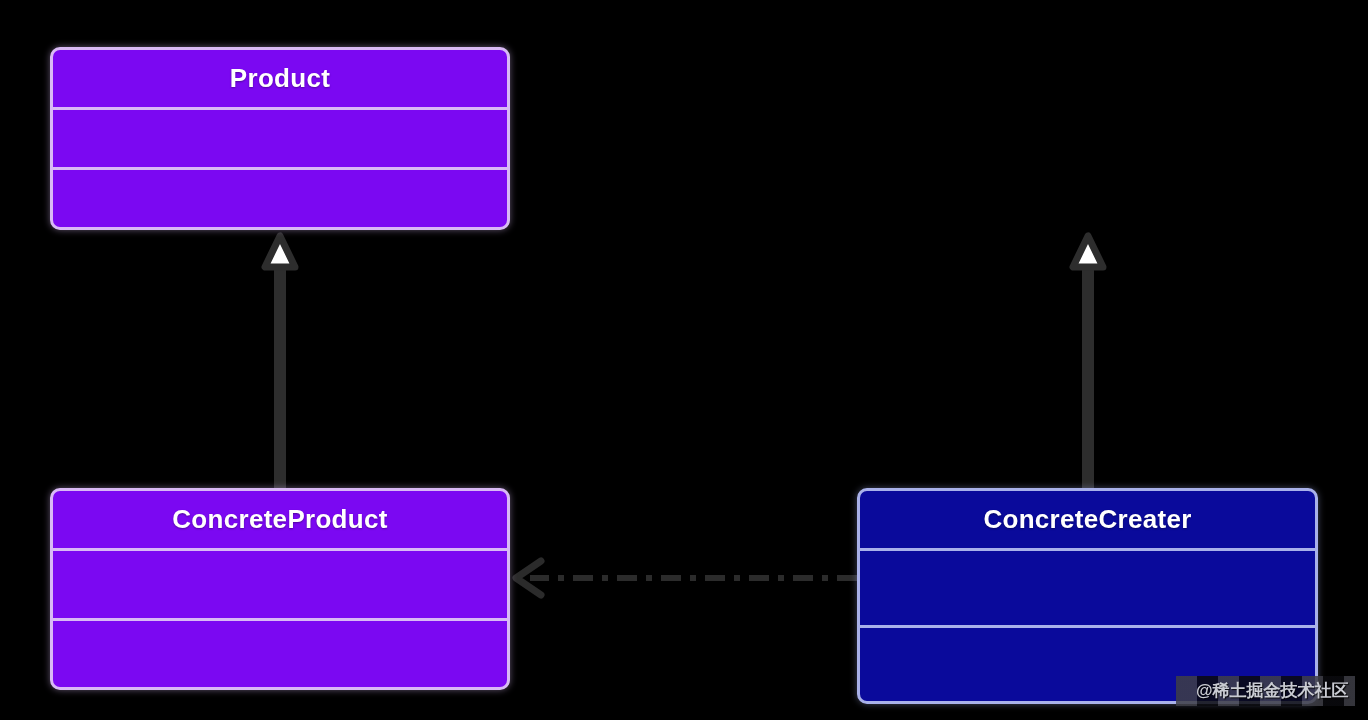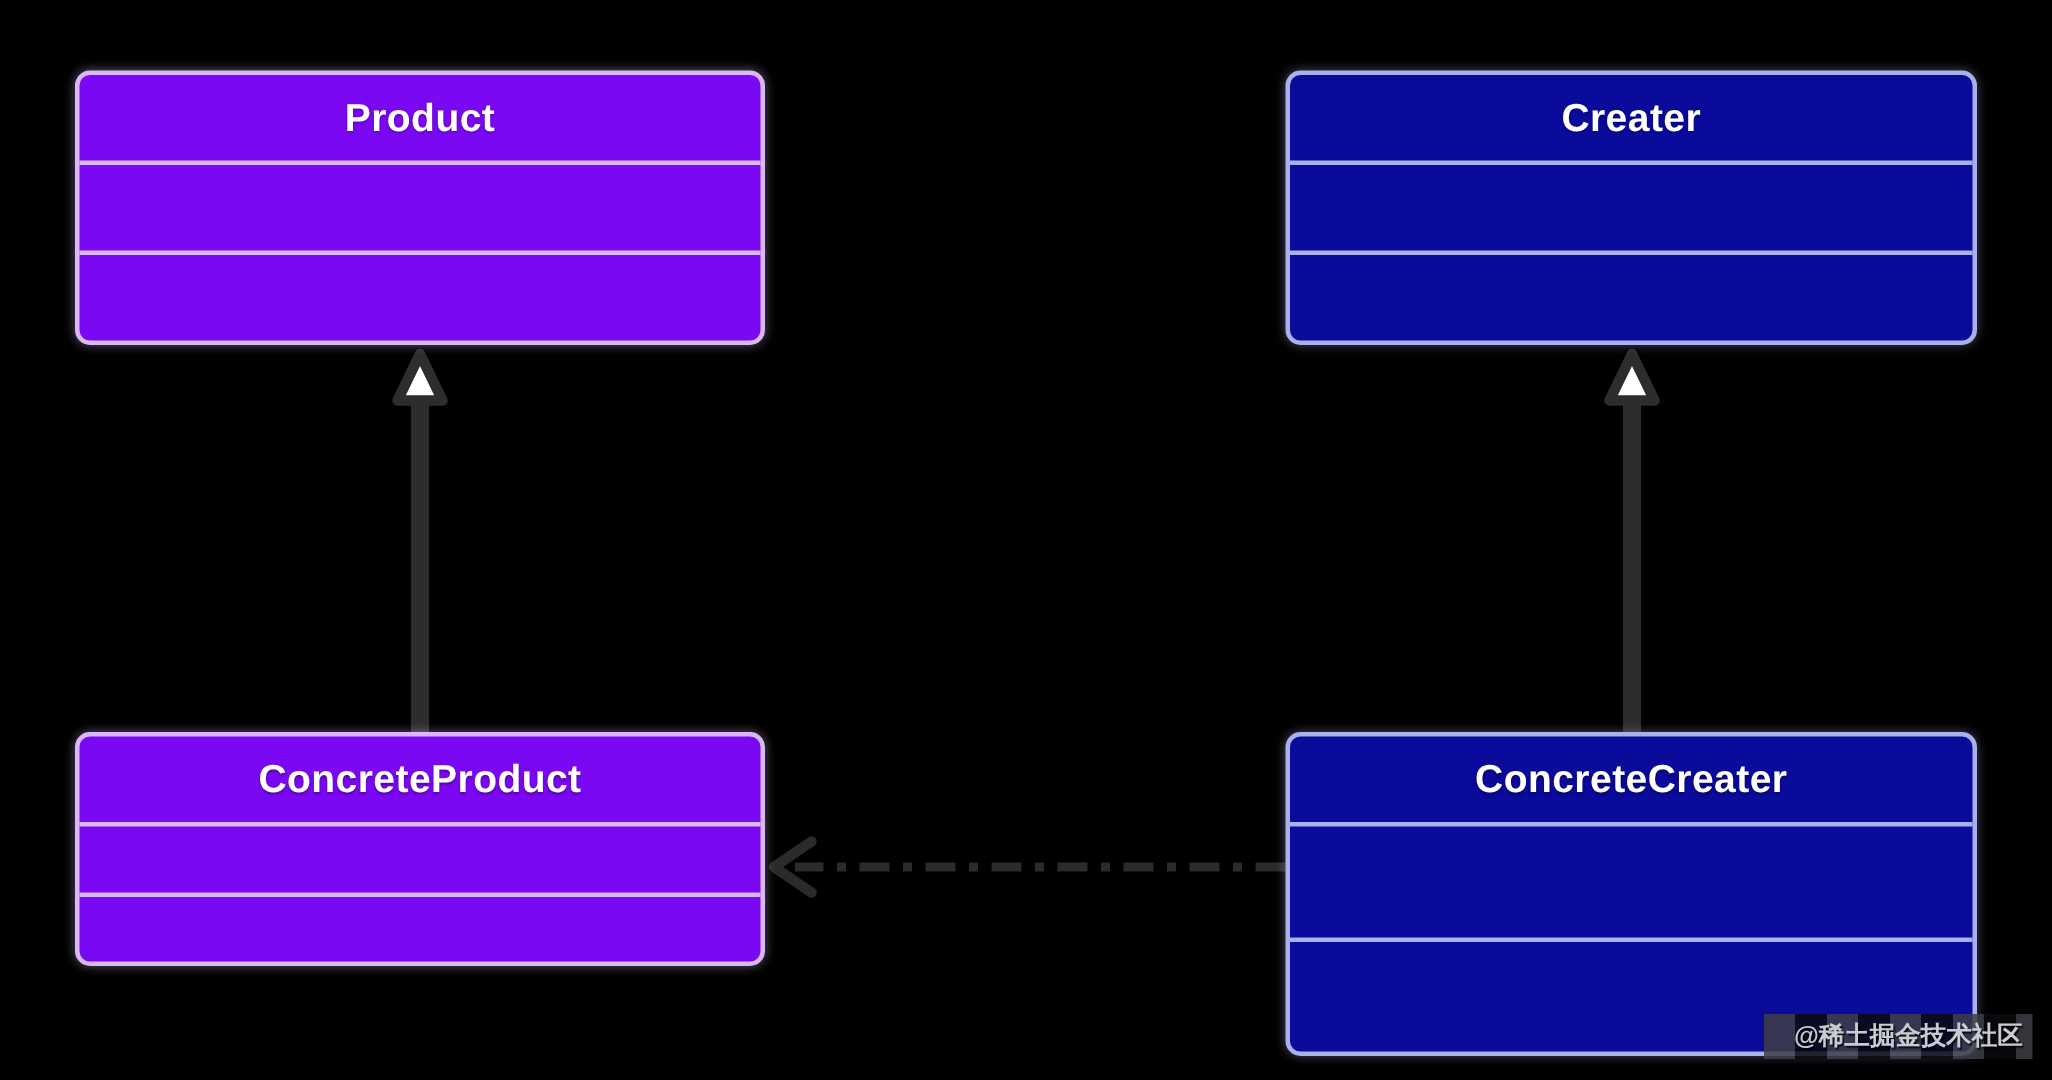--- a/index.html
+++ b/index.html
@@ -57,21 +57,21 @@
   .compartment {
     flex: 1 1 auto;
     border-top: 3px solid;
     border-color: inherit;
   }
   .purple .compartment { border-top-color: var(--purple-border, #d9b9f5); }
   .blue .compartment   { border-top-color: var(--blue-border, #a9b1ea); }
 
   #box-product          { left: 50px;  top: 47px;  width: 460px; height: 183px; }
   #box-creater          { left: 857px; top: 47px;  width: 461px; height: 183px; }
-  #box-concrete-product { left: 50px;  top: 488px; width: 460px; height: 156px; text-align: right; }
+  #box-concrete-product { left: 50px;  top: 488px; width: 460px; height: 202px; text-align: right; }
   #box-concrete-creater { left: 857px; top: 488px; width: 461px; height: 216px; }
 
   .arrow-layer {
     position: absolute;
     left: 0; top: 0;
     width: 1368px; height: 720px;
     pointer-events: none;
   }
   .watermark {
     position: absolute;
@@ -107,25 +107,20 @@
       <polyline points="541,561 516,578 541,595" fill="none" stroke="#2b2b2b" stroke-width="7" stroke-linejoin="round" stroke-linecap="round"></polyline>
     </g>
   </svg>
 
   <div id="box-product" class="class-box purple">
     <div class="class-title">Product</div>
     <div class="compartment"></div>
     <div class="compartment"></div>
   </div>
 
-  <div id="box-creater" class="class-box blue">
-    <div class="class-title">Creater</div>
-    <div class="compartment"></div>
-    <div class="compartment"></div>
-  </div>
 
   <div id="box-concrete-product" class="class-box purple">
     <div class="class-title">ConcreteProduct</div>
     <div class="compartment"></div>
     <div class="compartment"></div>
   </div>
 
   <div id="box-concrete-creater" class="class-box blue">
     <div class="class-title">ConcreteCreater</div>
     <div class="compartment"></div>

